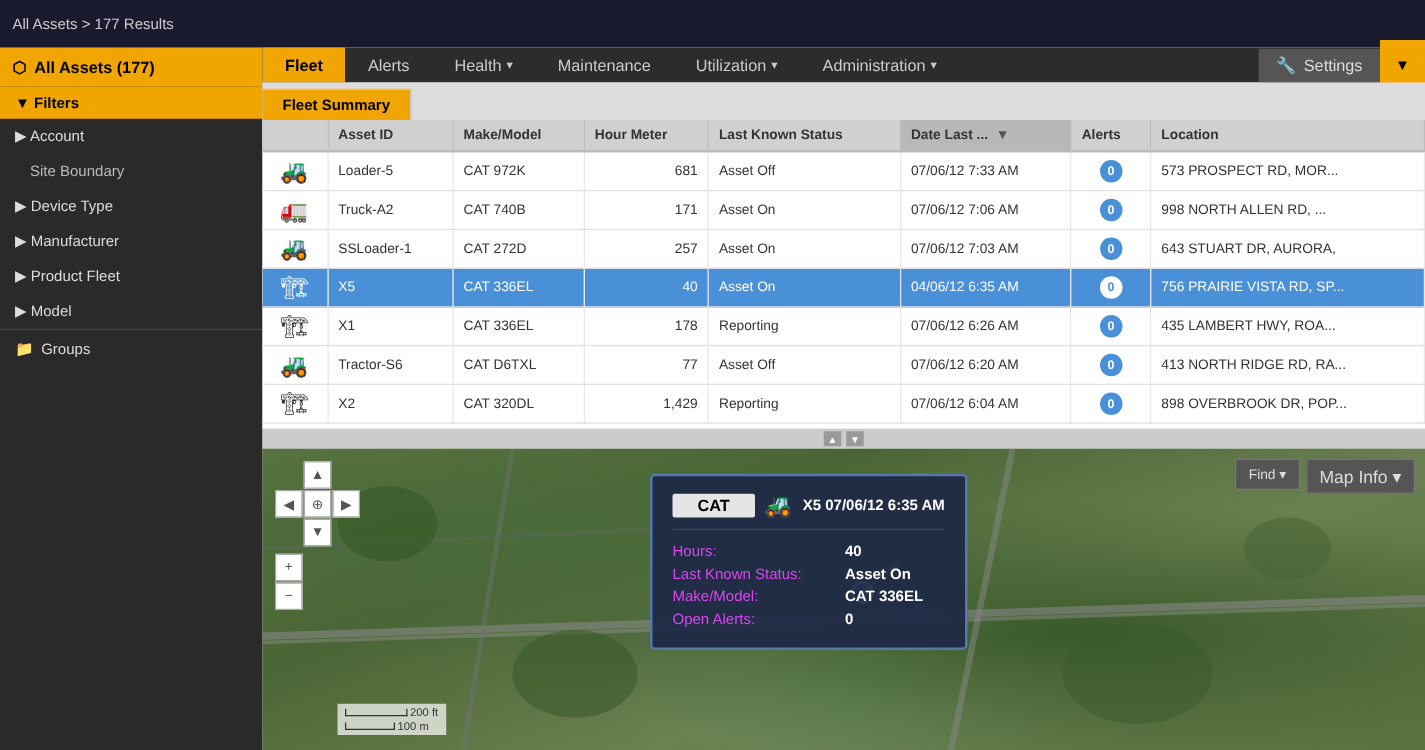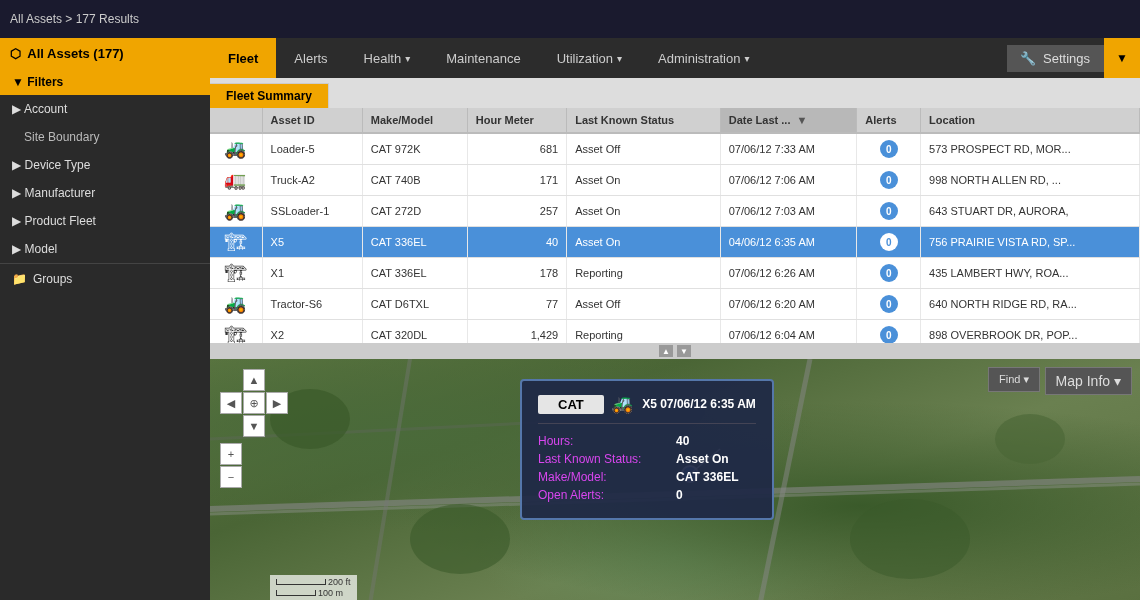--- a/index.html
+++ b/index.html
@@ -18,21 +18,21 @@
     .sidebar-section { border-bottom: 1px solid #444; }
     .sidebar-item { padding: 7px 12px; color: #ddd; cursor: pointer; font-size: 12px; display: flex; align-items: center; gap: 5px; }
     .sidebar-item.indent { padding-left: 24px; color: #bbb; }
     .filters-header { background: #f0a500; color: #000; font-weight: bold; padding: 6px 12px; font-size: 12px; }
     .groups-item { padding: 8px 12px; color: #ddd; display: flex; align-items: center; gap: 6px; cursor: pointer; }
 
     
     .content-area { flex: 1; display: flex; flex-direction: column; background: #e8e8e8; }
 
     
-    .nav-tabs { display: flex; align-items: center; background: #2c2c2c; height: 40px; }
+    .nav-tabs { display: flex; align-items: center; background: #2c2c2c; height: 28px; }
     .nav-tab { padding: 0 18px; height: 100%; display: flex; align-items: center; color: #ccc; cursor: pointer; font-size: 13px; gap: 4px; }
     .nav-tab.active { background: #f0a500; color: #000; font-weight: bold; }
     .nav-tab .caret { font-size: 10px; }
     .settings-btn { margin-left: auto; background: #555; color: #ddd; padding: 6px 14px; display: flex; align-items: center; gap: 6px; cursor: pointer; font-size: 13px; }
     .settings-dropdown { background: #f0a500; color: #000; width: 36px; height: 40px; display: flex; align-items: center; justify-content: center; cursor: pointer; }
 
     
     .sub-tabs { background: #ddd; display: flex; height: 30px; align-items: flex-end; }
     .sub-tab { padding: 5px 16px; background: #f0a500; color: #000; font-weight: bold; font-size: 12px; cursor: pointer; border-top: 1px solid #ccc; border-right: 1px solid #ccc; }
 
@@ -70,21 +70,21 @@
     .popup-header { display: flex; align-items: center; gap: 8px; margin-bottom: 10px; border-bottom: 1px solid #445; padding-bottom: 8px; }
     .cat-logo { background: #e5e5e5; color: #000; font-weight: bold; font-size: 13px; padding: 2px 20px; border-radius: 2px; }
     .popup-title { color: #fff; font-weight: bold; font-size: 12px; }
     .popup-row { display: flex; gap: 8px; margin: 4px 0; font-size: 12px; }
     .popup-label { color: #d946ef; text-align: left; min-width: 130px; }
     .popup-value { color: #fff; font-weight: bold; }
 
     .find-btn { position: absolute; right: 100px; top: 8px; background: #555; color: #ddd; padding: 5px 10px; font-size: 11px; display: flex; align-items: center; gap: 4px; cursor: pointer; border: 1px solid #777; }
     .mapinfo-btn { position: absolute; right: 8px; top: 8px; background: #555; color: #ddd; padding: 5px 10px; font-size: 14px; display: flex; align-items: center; gap: 4px; cursor: pointer; border: 1px solid #777; }
 
-    .map-scale { position: absolute; bottom: 4px; left: 60px; background: rgba(255,255,255,0.7); padding: 2px 6px; font-size: 9px; color: #333; display: flex; flex-direction: column; gap: 1px; }
+    .map-scale { position: absolute; bottom: 16px; left: 60px; background: rgba(255,255,255,0.7); padding: 2px 6px; font-size: 9px; color: #333; display: flex; flex-direction: column; gap: 1px; }
     .scale-bar { display: flex; align-items: center; gap: 2px; }
     .scale-line { height: 6px; border-left: 1px solid #333; border-bottom: 1px solid #333; border-right: 1px solid #333; }
 
     
     .road-overlay { position: absolute; top: 0; left: 0; width: 100%; height: 100%; }
   </style>
 </head>
 <body>
 
 <div class="top-bar">
@@ -232,21 +232,21 @@
     <td>435 LAMBERT HWY, ROA...</td>
   </tr>
             <tr>
     <td style="text-align:center;font-size:18px;">🚜</td>
     <td>Tractor-S6</td>
     <td>CAT D6TXL</td>
     <td style="text-align:right;">77</td>
     <td>Asset Off</td>
     <td>07/06/12 6:20 AM</td>
     <td style="text-align:center;"><span class="alert-badge">0</span></td>
-    <td>640 NORTH RIDGE RD, RA...</td>
+    <td>413 NORTH RIDGE RD, RA...</td>
   </tr>
             <tr>
     <td style="text-align:center;font-size:18px;">🏗</td>
     <td>X2</td>
     <td>CAT 320DL</td>
     <td style="text-align:right;">1,429</td>
     <td>Reporting</td>
     <td>07/06/12 6:04 AM</td>
     <td style="text-align:center;"><span class="alert-badge">0</span></td>
     <td>898 OVERBROOK DR, POP...</td>

